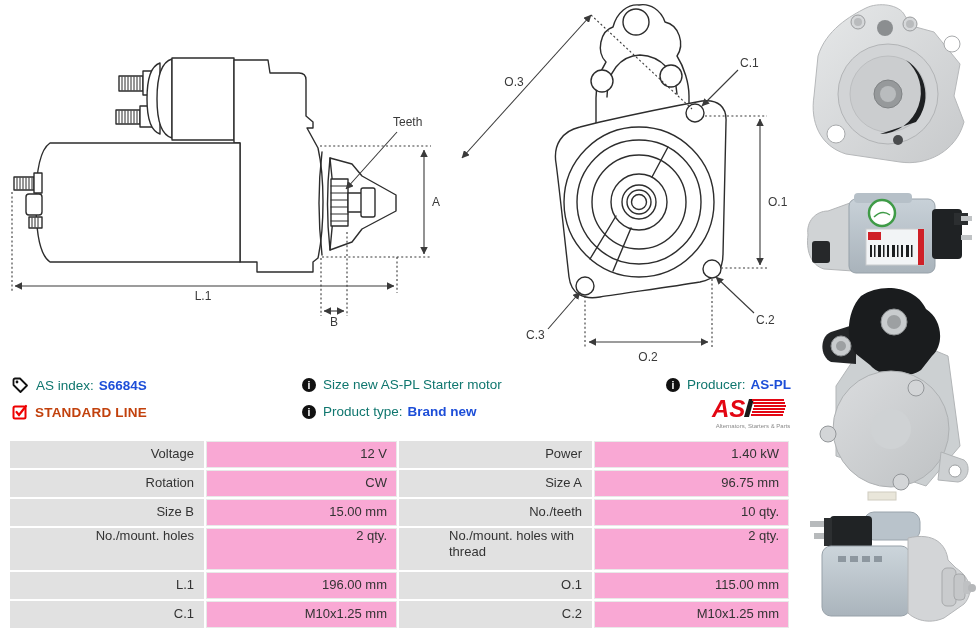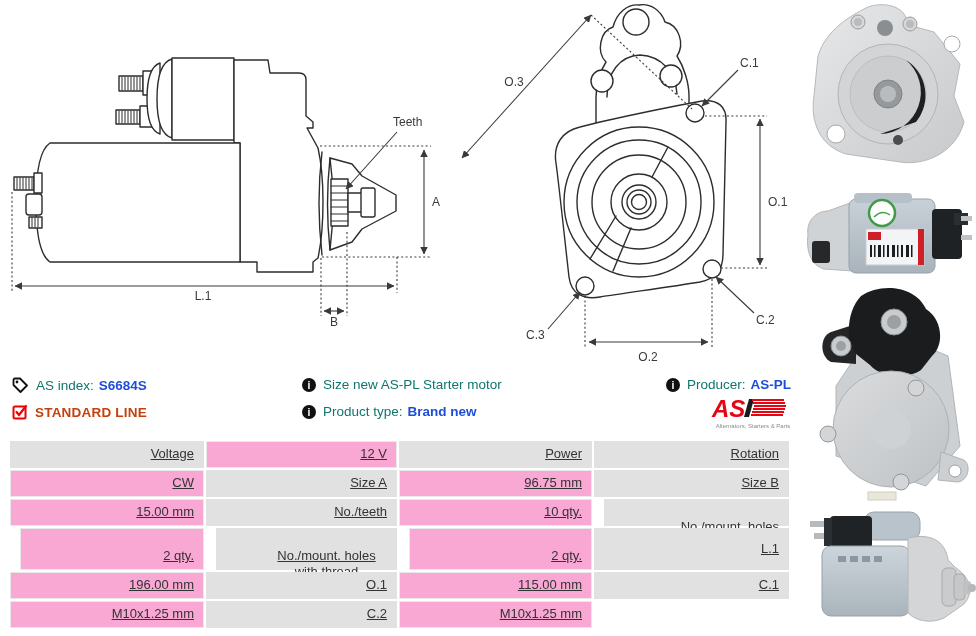--- a/index.html
+++ b/index.html
@@ -15,24 +15,24 @@
   .info-item .lbl { color:#0f766e; }
   .info-item .val { font-weight:bold; color:#1d4ed8; margin-left:-2px; }
   .info-item.red-line { color:#c2410c; font-weight:bold; letter-spacing:.2px; }
 
   
   .spec-table { position:absolute; left:10px; top:441px;
     display:grid; grid-template-columns:194px 191px 193px 195px;
     grid-template-rows:27px 27px 27px 42px 27px 27px; gap:2px;
     font-size:13px; color:#333; }
   .cell { display:flex; align-items:center; justify-content:flex-end;
-    padding:0 10px; text-align:center; line-height:1.25;text-decoration:underline; }
+    padding:0 10px; text-align:left; line-height:1.25; }
   .cell.label { background:#e1e1e1; }
   .cell.value { background:#f9a8d4; box-shadow: inset 0 0 0 1px #e9e9e9; }
-  .cell.top { align-items:flex-start; padding-top:20px;margin-left:10px; }
+  .cell.top { align-items:flex-start; padding-top:0; }
   .cell.wrap { padding-left:50px; }
 
   svg text { font-family:"Liberation Sans", sans-serif; }
   .dimtext { fill:#3a3a3a; font-size:12px; }
 </style>
 </head>
 <body>
 
 <div class="page">
 
@@ -317,20 +317,21 @@
     </g>
     <text x="2" y="21" font-size="24" font-weight="bold" font-style="italic" fill="#e30613">AS</text>
     <text x="43" y="32" text-anchor="middle" font-size="6" fill="#8a8a8a">Alternators, Starters &amp; Parts</text>
   </svg>
 
   <div class="spec-table">
 
     <div class="cell label">Voltage</div>
     <div class="cell value">12 V</div>
     <div class="cell label">Power</div>
+    <div class="cell value">1.40 kW</div>
 
     <div class="cell label">Rotation</div>
     <div class="cell value">CW</div>
     <div class="cell label">Size A</div>
     <div class="cell value">96.75 mm</div>
 
     <div class="cell label">Size B</div>
     <div class="cell value">15.00 mm</div>
     <div class="cell label">No./teeth</div>
     <div class="cell value">10 qty.</div>

